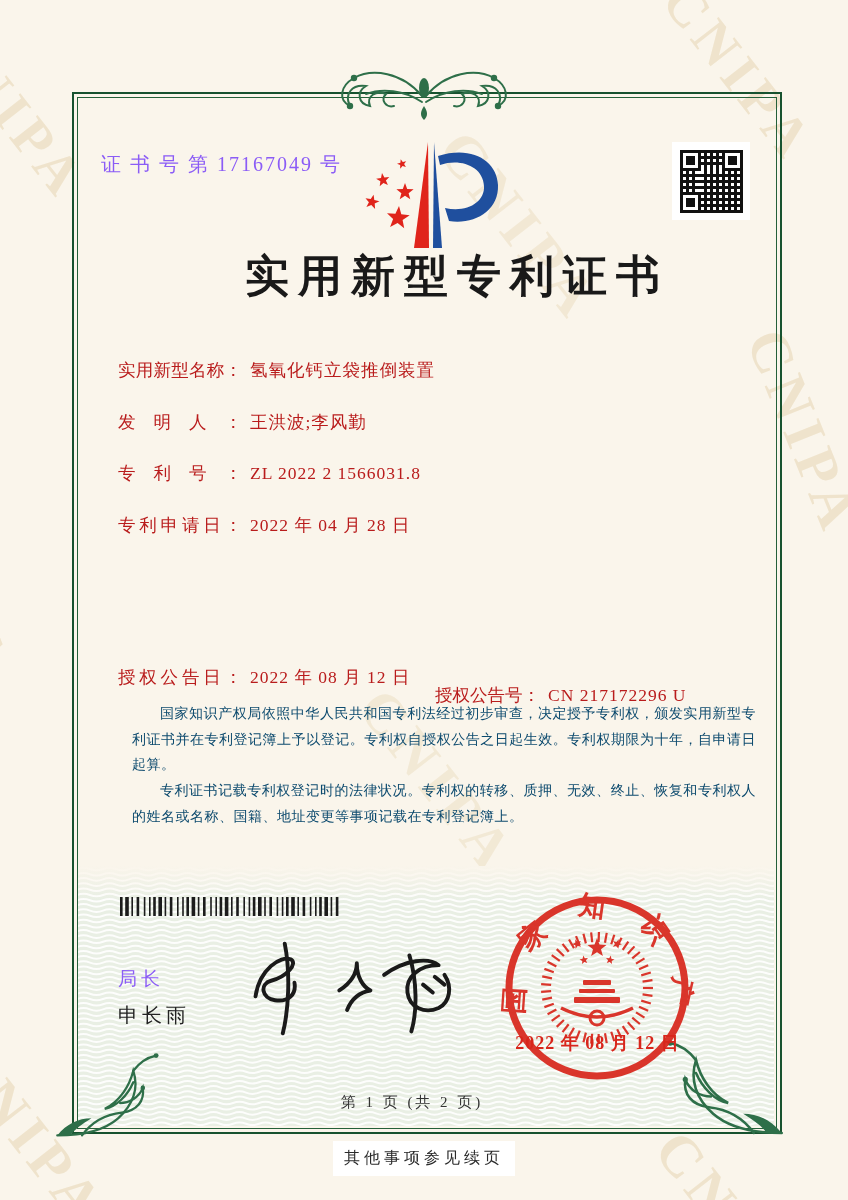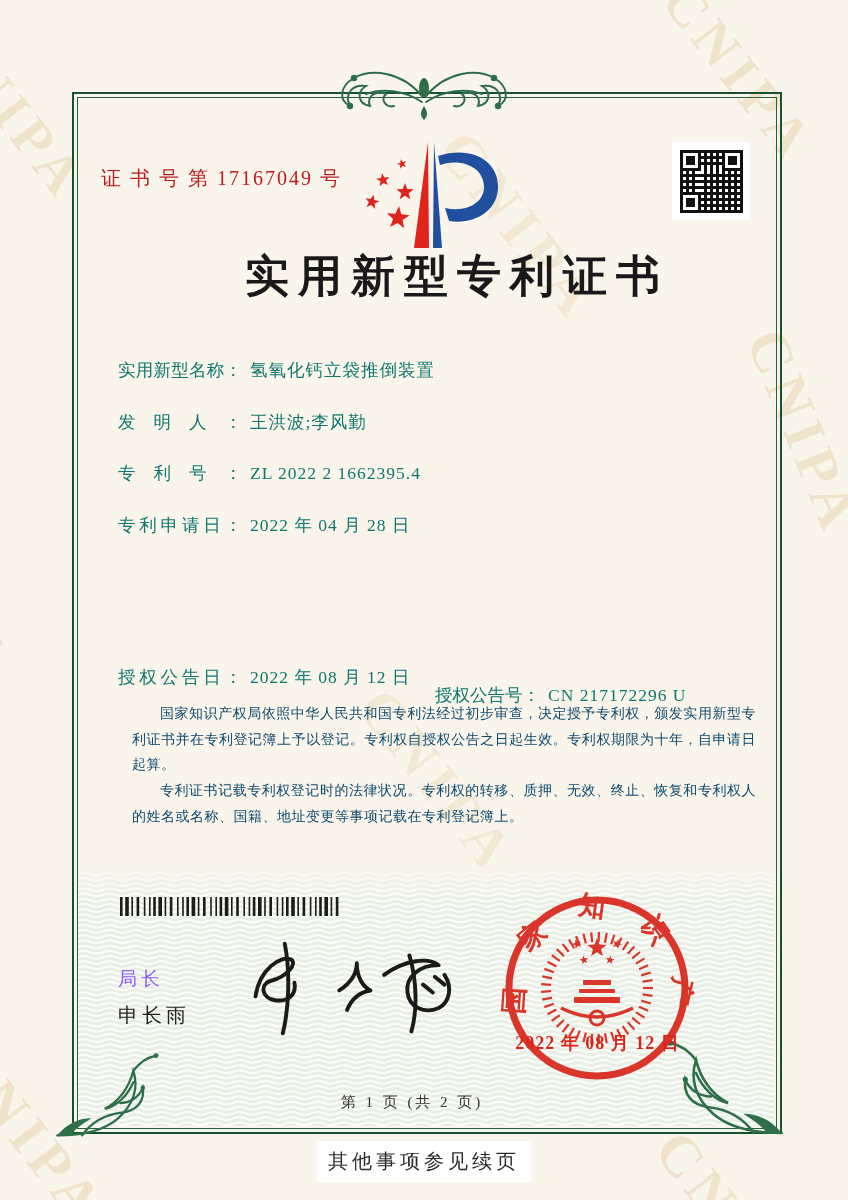--- a/index.html
+++ b/index.html
@@ -17,48 +17,48 @@
   
   .frame{position:absolute;left:72px;top:92px;width:706px;height:1038px;
          border:2.5px solid #17522f;z-index:3;}
   .frame-inner{position:absolute;left:3px;top:3px;right:3px;bottom:3px;
          border:1.5px solid #246039;}
 
   .orn{position:absolute;z-index:4;}
 
   .content{position:absolute;left:0;top:0;width:848px;height:1200px;z-index:5;}
 
-  .cert-no{position:absolute;left:101px;top:151px;font-size:20px;letter-spacing:2px;color:#b91c1c;margin-top:14px;}
+  .cert-no{position:absolute;left:101px;top:151px;font-size:20px;letter-spacing:2px;color:#8b5cf6;}
   .logo{position:absolute;left:350px;top:136px;width:158px;height:120px;}
   .qr-box{position:absolute;left:672px;top:142px;width:78px;height:78px;background:#ffffff;
           display:flex;align-items:center;justify-content:center;}
   .title{position:absolute;left:72px;top:247px;width:706px;text-align:center;
          font-size:44px;font-weight:700;letter-spacing:9px;color:#191919;margin-left:32px;}
 
-  .frow{position:absolute;left:118px;width:630px;font-size:17.5px;color:#0f766e;line-height:26px;}
+  .frow{position:absolute;left:118px;width:630px;font-size:17.5px;color:#b91c1c;line-height:26px;}
   .flabel{display:inline-block;width:124px;text-align:justify;text-align-last:justify;vertical-align:top;}
   .fvalue{margin-left:8px;letter-spacing:1px;}
   .grant-pair{position:absolute;left:317px;top:18px;white-space:nowrap;}
 
   .body-par{position:absolute;left:132px;width:624px;font-size:14px;line-height:25.5px;
             color:#0c4a6e;text-align:justify;text-indent:2em;letter-spacing:.5px;}
 
   .barcode{position:absolute;left:120px;top:897px;width:222px;height:19px;}
   .signer-title{position:absolute;left:118px;top:966px;font-size:19px;letter-spacing:4px;color:#8b5cf6;}
   .signer-name{position:absolute;left:118px;top:1002px;font-size:20px;letter-spacing:4px;color:#222;}
   .signature{position:absolute;left:236px;top:934px;width:228px;height:112px;}
 
   .seal{position:absolute;left:497px;top:888px;width:200px;height:200px;opacity:.92;}
   .seal-date{position:absolute;left:505px;top:1031px;width:185px;text-align:center;
              font-size:18px;font-weight:700;color:#d8261b;letter-spacing:1px;z-index:6;}
 
   .page-info{position:absolute;left:72px;top:1093px;width:680px;text-align:center;
              font-size:15px;letter-spacing:3px;color:#333;}
   .cont-note{position:absolute;left:424px;top:1141px;transform:translateX(-50%);
-             background:#ffffff;padding:7px 11px;font-size:20px;letter-spacing:4px;color:#2a2a2a;z-index:6;}
+             background:#ffffff;padding:7px 11px;font-size:16px;letter-spacing:4px;color:#2a2a2a;z-index:6;}
 </style>
 </head>
 <body>
 
 <div class="page">
 
   <span class="wm" style="left:-28px;top:8px;font-size:56px;transform:rotate(52deg);">CNIPA</span>
   <span class="wm" style="left:700px;top:-30px;font-size:56px;transform:rotate(52deg);">CNIPA</span>
   <span class="wm" style="left:795px;top:320px;font-size:58px;transform:rotate(68deg);">CNIPA</span>
   <span class="wm" style="left:-55px;top:462px;font-size:58px;transform:rotate(68deg);">CNIPA</span>
@@ -409,21 +409,21 @@
 
     <div class="title">实用新型专利证书</div>
 
     <div class="frow" style="top:357px;">
       <span class="flabel">实用新型名称：</span><span class="fvalue">氢氧化钙立袋推倒装置</span>
     </div>
     <div class="frow" style="top:409px;">
       <span class="flabel">发明人：</span><span class="fvalue">王洪波;李风勤</span>
     </div>
     <div class="frow" style="top:460px;">
-      <span class="flabel">专利号：</span><span class="fvalue">ZL 2022 2 1662395.4</span>
+      <span class="flabel">专利号：</span><span class="fvalue">ZL 2022 2 1566031.8</span>
     </div>
     <div class="frow" style="top:512px;">
       <span class="flabel">专利申请日：</span><span class="fvalue">2022 年 04 月 28 日</span>
     </div>
     <div class="frow" style="top:664px;">
       <span class="flabel">授权公告日：</span><span class="fvalue">2022 年 08 月 12 日</span>
       <span class="grant-pair">
         <span>授权公告号：</span><span class="fvalue">CN 217172296 U</span>
       </span>
     </div>

